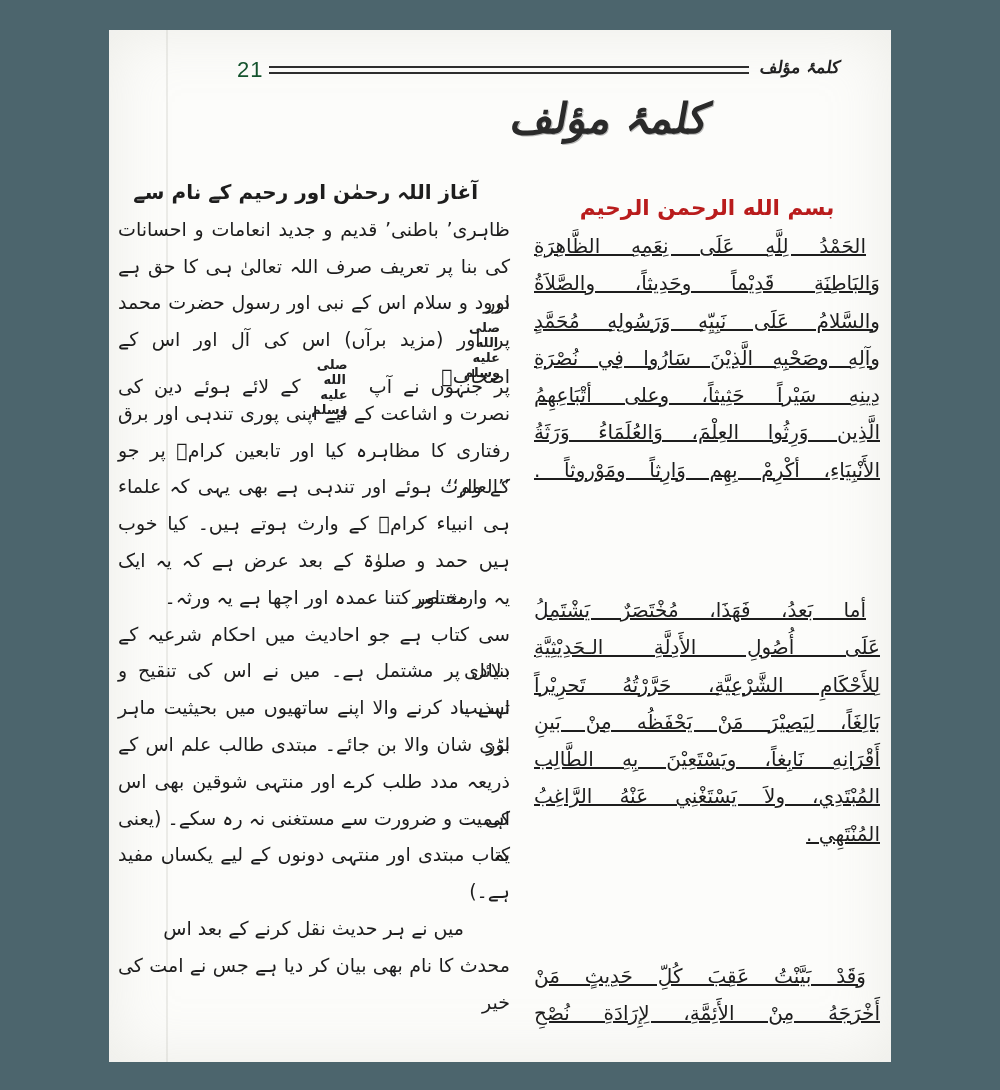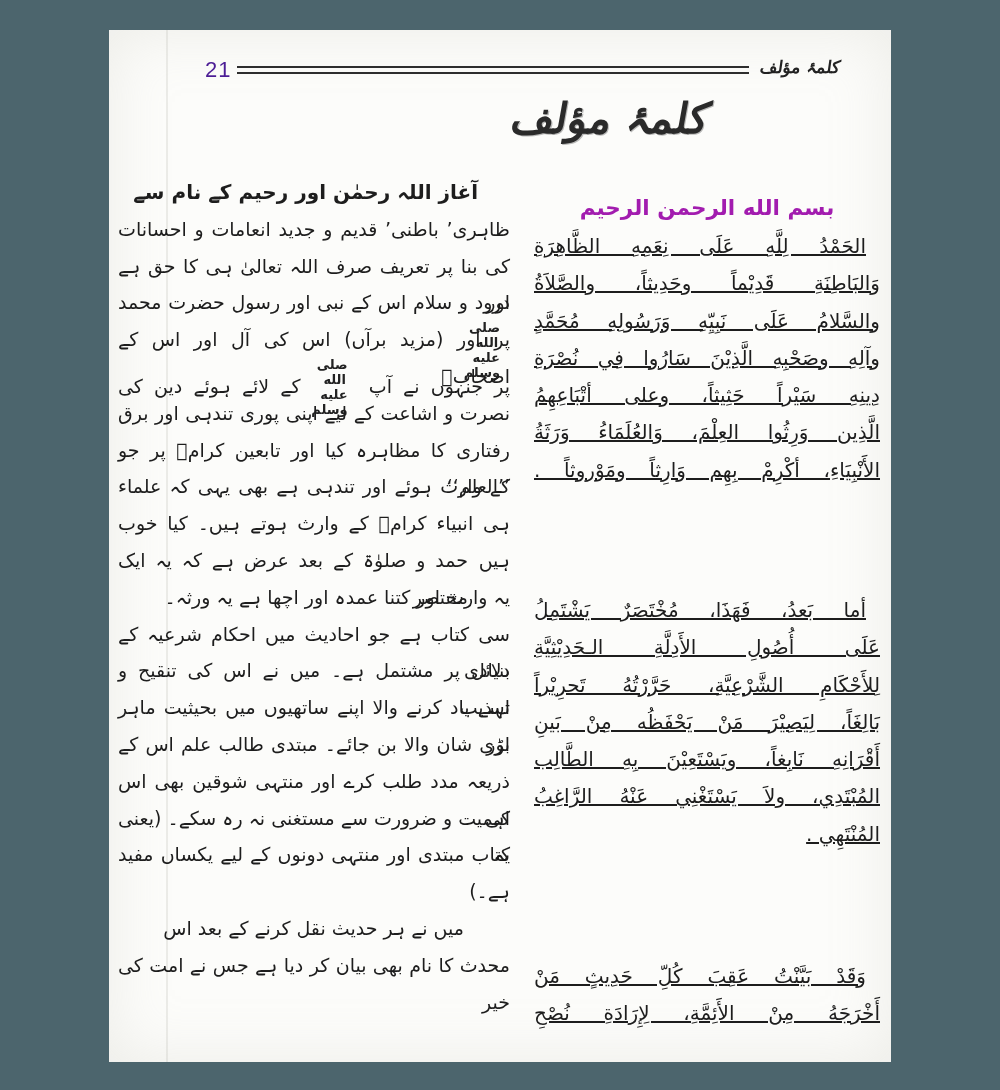--- a/index.html
+++ b/index.html
@@ -20,21 +20,21 @@
     background:linear-gradient(to right, rgba(200,200,192,.0), rgba(190,190,182,.55), rgba(200,200,192,.0));
   }
 
   
   .pagehead {
     position:absolute; top:22px; left:96px; right:52px; height:36px;
     display:flex; align-items:center; direction:ltr;
   }
   .pagenum {
     font-family:"Liberation Sans", sans-serif;
-    font-size:22px; color:#4c1d95; letter-spacing:1px;
+    font-size:22px; color:#14532d; letter-spacing:1px;margin-left:32px;
   }
   .double-rule {
     flex:1; height:8px; margin:0 10px 0 6px;
     border-top:2px solid #2e2e2e; border-bottom:2px solid #2e2e2e;
   }
   .runhead {
     direction:rtl; font-size:17px; font-weight:bold; font-style:italic;
     color:#222; transform:skewX(6deg); padding-bottom:6px;
   }
 
@@ -66,21 +66,21 @@
   .line.end { text-align:right; }
   .line.first-end { padding-right:46px; text-align:right; white-space:normal; text-align-last:right; }
   .col-urdu .line.heading {
     font-weight:bold; font-size:20px; padding-right:32px; padding-left:20px;
     text-align:right;
   }
 
   .basmala {
     position:absolute; top:158px; right:0; width:100%; height:40px;
     line-height:40px; text-align:center; font-weight:bold; font-size:21.5px;
-    color:#a21caf;
+    color:#b91c1c;
   }
   .para { position:absolute; right:0; width:100%; }
   .para-1 { top:198px; }
   .para-2 { top:562px; }
   .para-3 { top:928px; }
 
   
   .saw {
     display:inline-block; width:26px; font-size:13px; line-height:1.15;
     white-space:normal; text-align:center; vertical-align:middle;

